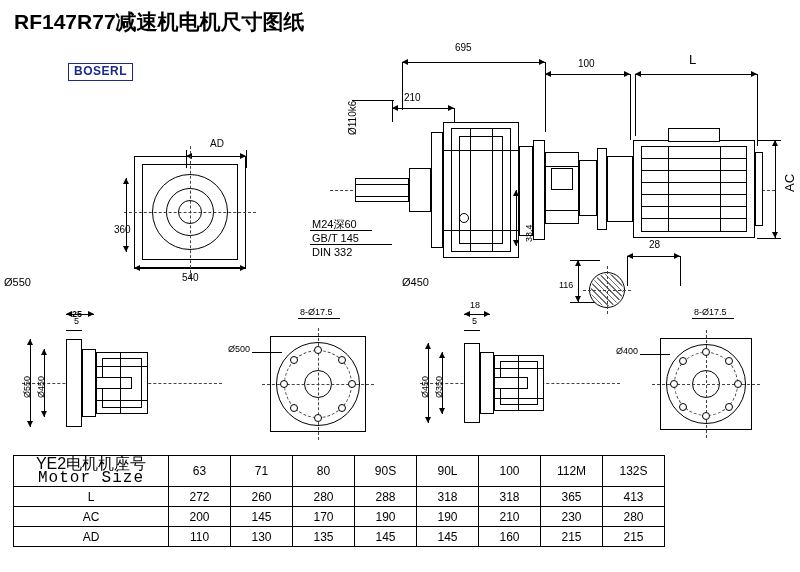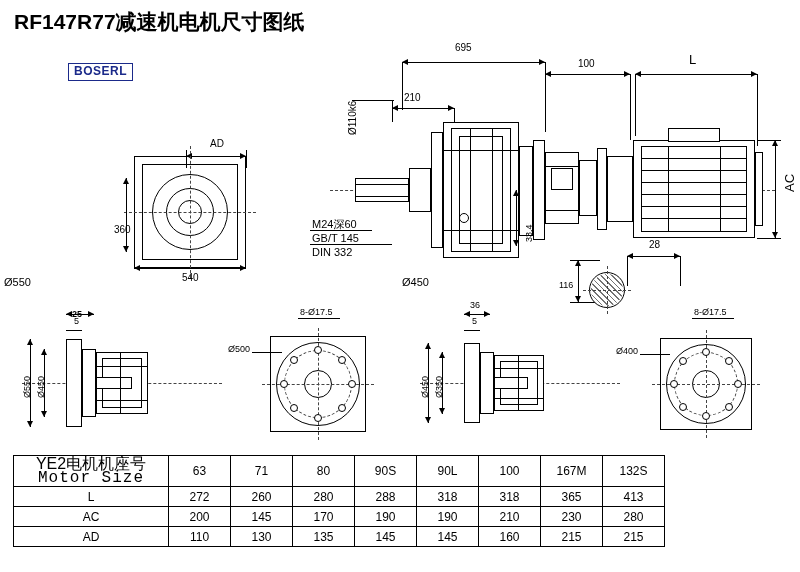--- a/index.html
+++ b/index.html
@@ -351,21 +351,21 @@
 
   <div class="circf" style="left:314px;top:346px;width:8px;height:8px;"></div>
   <div class="circf" style="left:314px;top:414px;width:8px;height:8px;"></div>
   <div class="circf" style="left:280px;top:380px;width:8px;height:8px;"></div>
   <div class="circf" style="left:348px;top:380px;width:8px;height:8px;"></div>
   <div class="circf" style="left:290px;top:356px;width:8px;height:8px;"></div>
   <div class="circf" style="left:338px;top:356px;width:8px;height:8px;"></div>
   <div class="circf" style="left:290px;top:404px;width:8px;height:8px;"></div>
   <div class="circf" style="left:338px;top:404px;width:8px;height:8px;"></div>
 
-  <div class="lbl lbl-sm" style="left:470px;top:300px;">36</div>
+  <div class="lbl lbl-sm" style="left:470px;top:300px;">18</div>
   <div class="ln lnh" style="left:464px;top:314px;width:26px;"></div>
   <div class="arrowL" style="left:464px;top:311px;"></div>
   <div class="arrowR" style="left:484px;top:311px;"></div>
   <div class="lbl lbl-sm" style="left:472px;top:316px;">5</div>
   <div class="ln lnh" style="left:464px;top:330px;width:16px;"></div>
 
   <div class="dash" style="left:420px;top:383px;width:200px;"></div>
   <div class="boxf" style="left:464px;top:343px;width:16px;height:80px;"></div>
   <div class="boxf" style="left:480px;top:352px;width:14px;height:62px;"></div>
   <div class="boxf" style="left:494px;top:355px;width:50px;height:56px;"></div>
@@ -408,21 +408,21 @@
         <td class="head-cell two-line">
           <span class="l1">YE2电机机座号</span>
           <span class="l2">Motor Size</span>
         </td>
         <td class="val-cell">63</td>
         <td class="val-cell">71</td>
         <td class="val-cell">80</td>
         <td class="val-cell">90S</td>
         <td class="val-cell">90L</td>
         <td class="val-cell">100</td>
-        <td class="val-cell">167M</td>
+        <td class="val-cell">112M</td>
         <td class="val-cell">132S</td>
       </tr>
       <tr>
         <td class="row-label">L</td>
         <td class="val-cell">272</td>
         <td class="val-cell">260</td>
         <td class="val-cell">280</td>
         <td class="val-cell">288</td>
         <td class="val-cell">318</td>
         <td class="val-cell">318</td>

